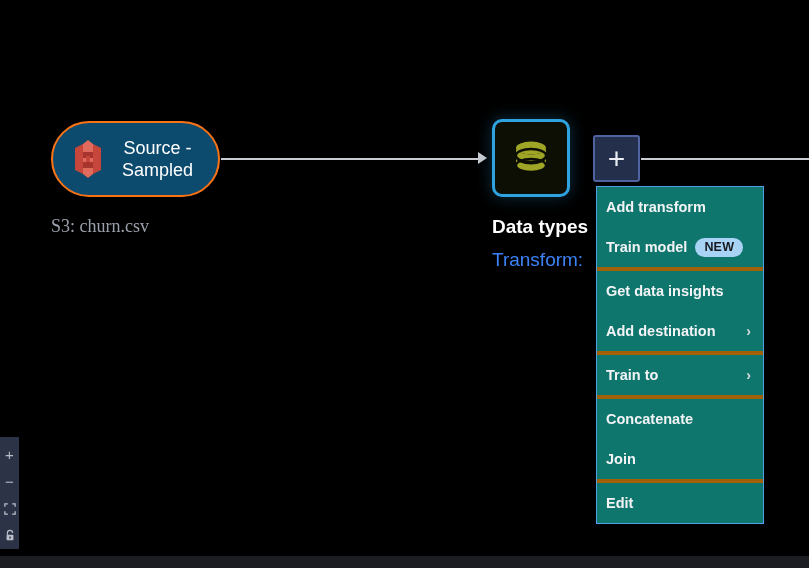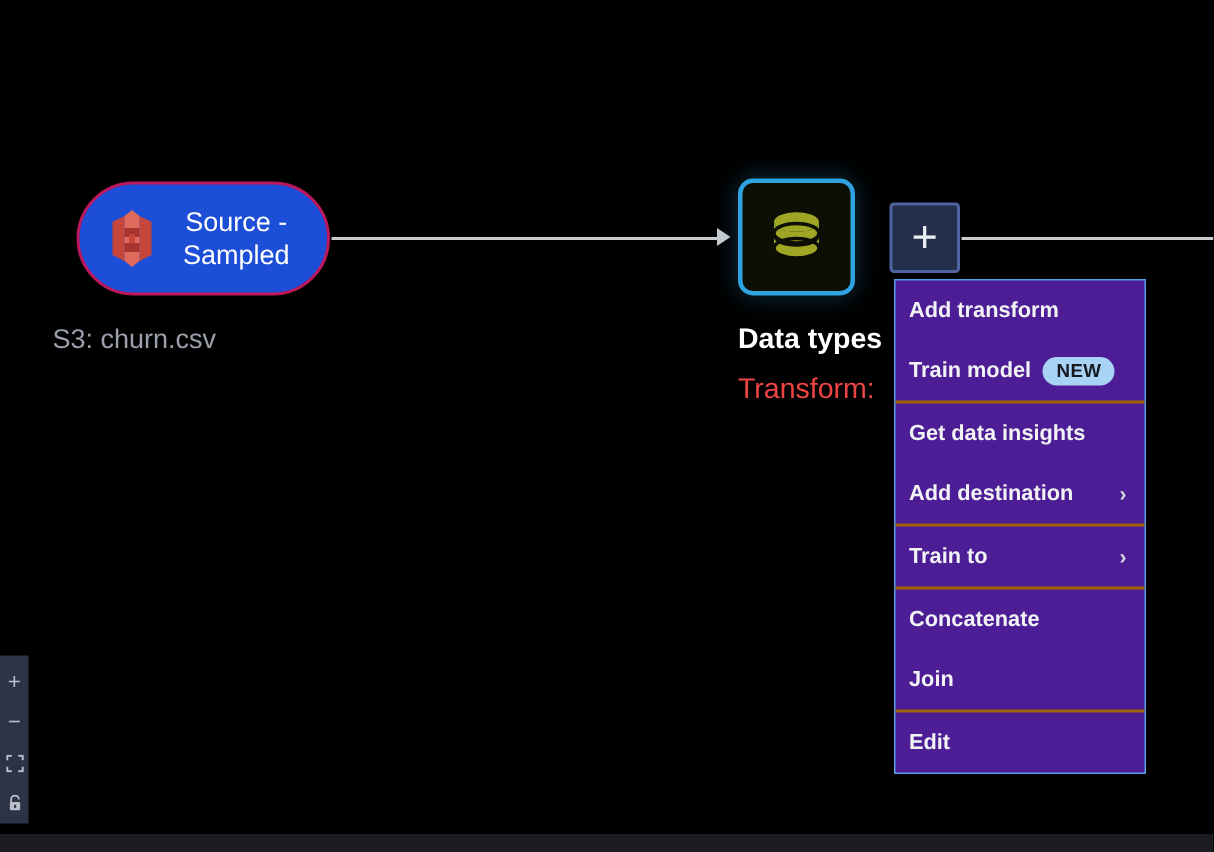--- a/index.html
+++ b/index.html
@@ -82,45 +82,46 @@
     z-index: 2;
   }
 
   
   #node-source {
     position: absolute;
     left: 51px;
     top: 121px;
     width: 169px;
     height: 76px;
-    background: #1d4ed8;
-    border: 2px solid #be185d;
+    background: #0c4a6e;
+    border: 2px solid #f97316;
     border-radius: 38px;
     display: flex;
     align-items: center;
     padding-left: 16px;
     z-index: 5;
   }
   #source-icon { width: 38px; height: 42px; flex: 0 0 auto; }
   #source-label {
     flex: 1;
     text-align: center;
     color: #ffffff;
     font-size: 18px;
     line-height: 22px;
     padding-right: 10px;
   }
   #source-caption {
     position: absolute;
-    left: 35px;
+    left: 51px;
     top: 216px;
     color: #9aa0ab;
     font-size: 18px;
     white-space: nowrap;
     z-index: 5;
+    font-family: Liberation Serif, serif;
   }
 
   
   #node-datatypes {
     position: absolute;
     left: 492px;
     top: 119px;
     width: 78px;
     height: 78px;
     background: #0d0f05;
@@ -141,21 +142,21 @@
     color: #ffffff;
     font-size: 19px;
     white-space: nowrap;
     z-index: 4;
     font-weight: bold;
   }
   #datatypes-subtitle {
     position: absolute;
     left: 492px;
     top: 249px;
-    color: #ef4444;
+    color: #3b82f6;
     font-size: 19px;
     white-space: nowrap;
     z-index: 4;
   }
 
   
   #plus-button {
     position: absolute;
     left: 593px;
     top: 135px;
@@ -177,28 +178,28 @@
     font-weight: 300;
     user-select: none;
   }
 
   
   #context-menu {
     position: absolute;
     left: 596px;
     top: 186px;
     width: 168px;
-    background: #4c1d95;
+    background: #0f766e;
     border: 1px solid #539fe5;
     z-index: 20;
     padding: 0;
   }
   .menu-group { }
   .menu-group + .menu-group {
-    border-top: 2px solid #a16207;
+    border-top: 4px solid #a16207;
   }
   .menu-item {
     position: relative;
     height: 40px;
     display: flex;
     align-items: center;
     padding: 0 9px;
     color: #f2f3f5;
     font-size: 14.5px;
     font-weight: bold;

